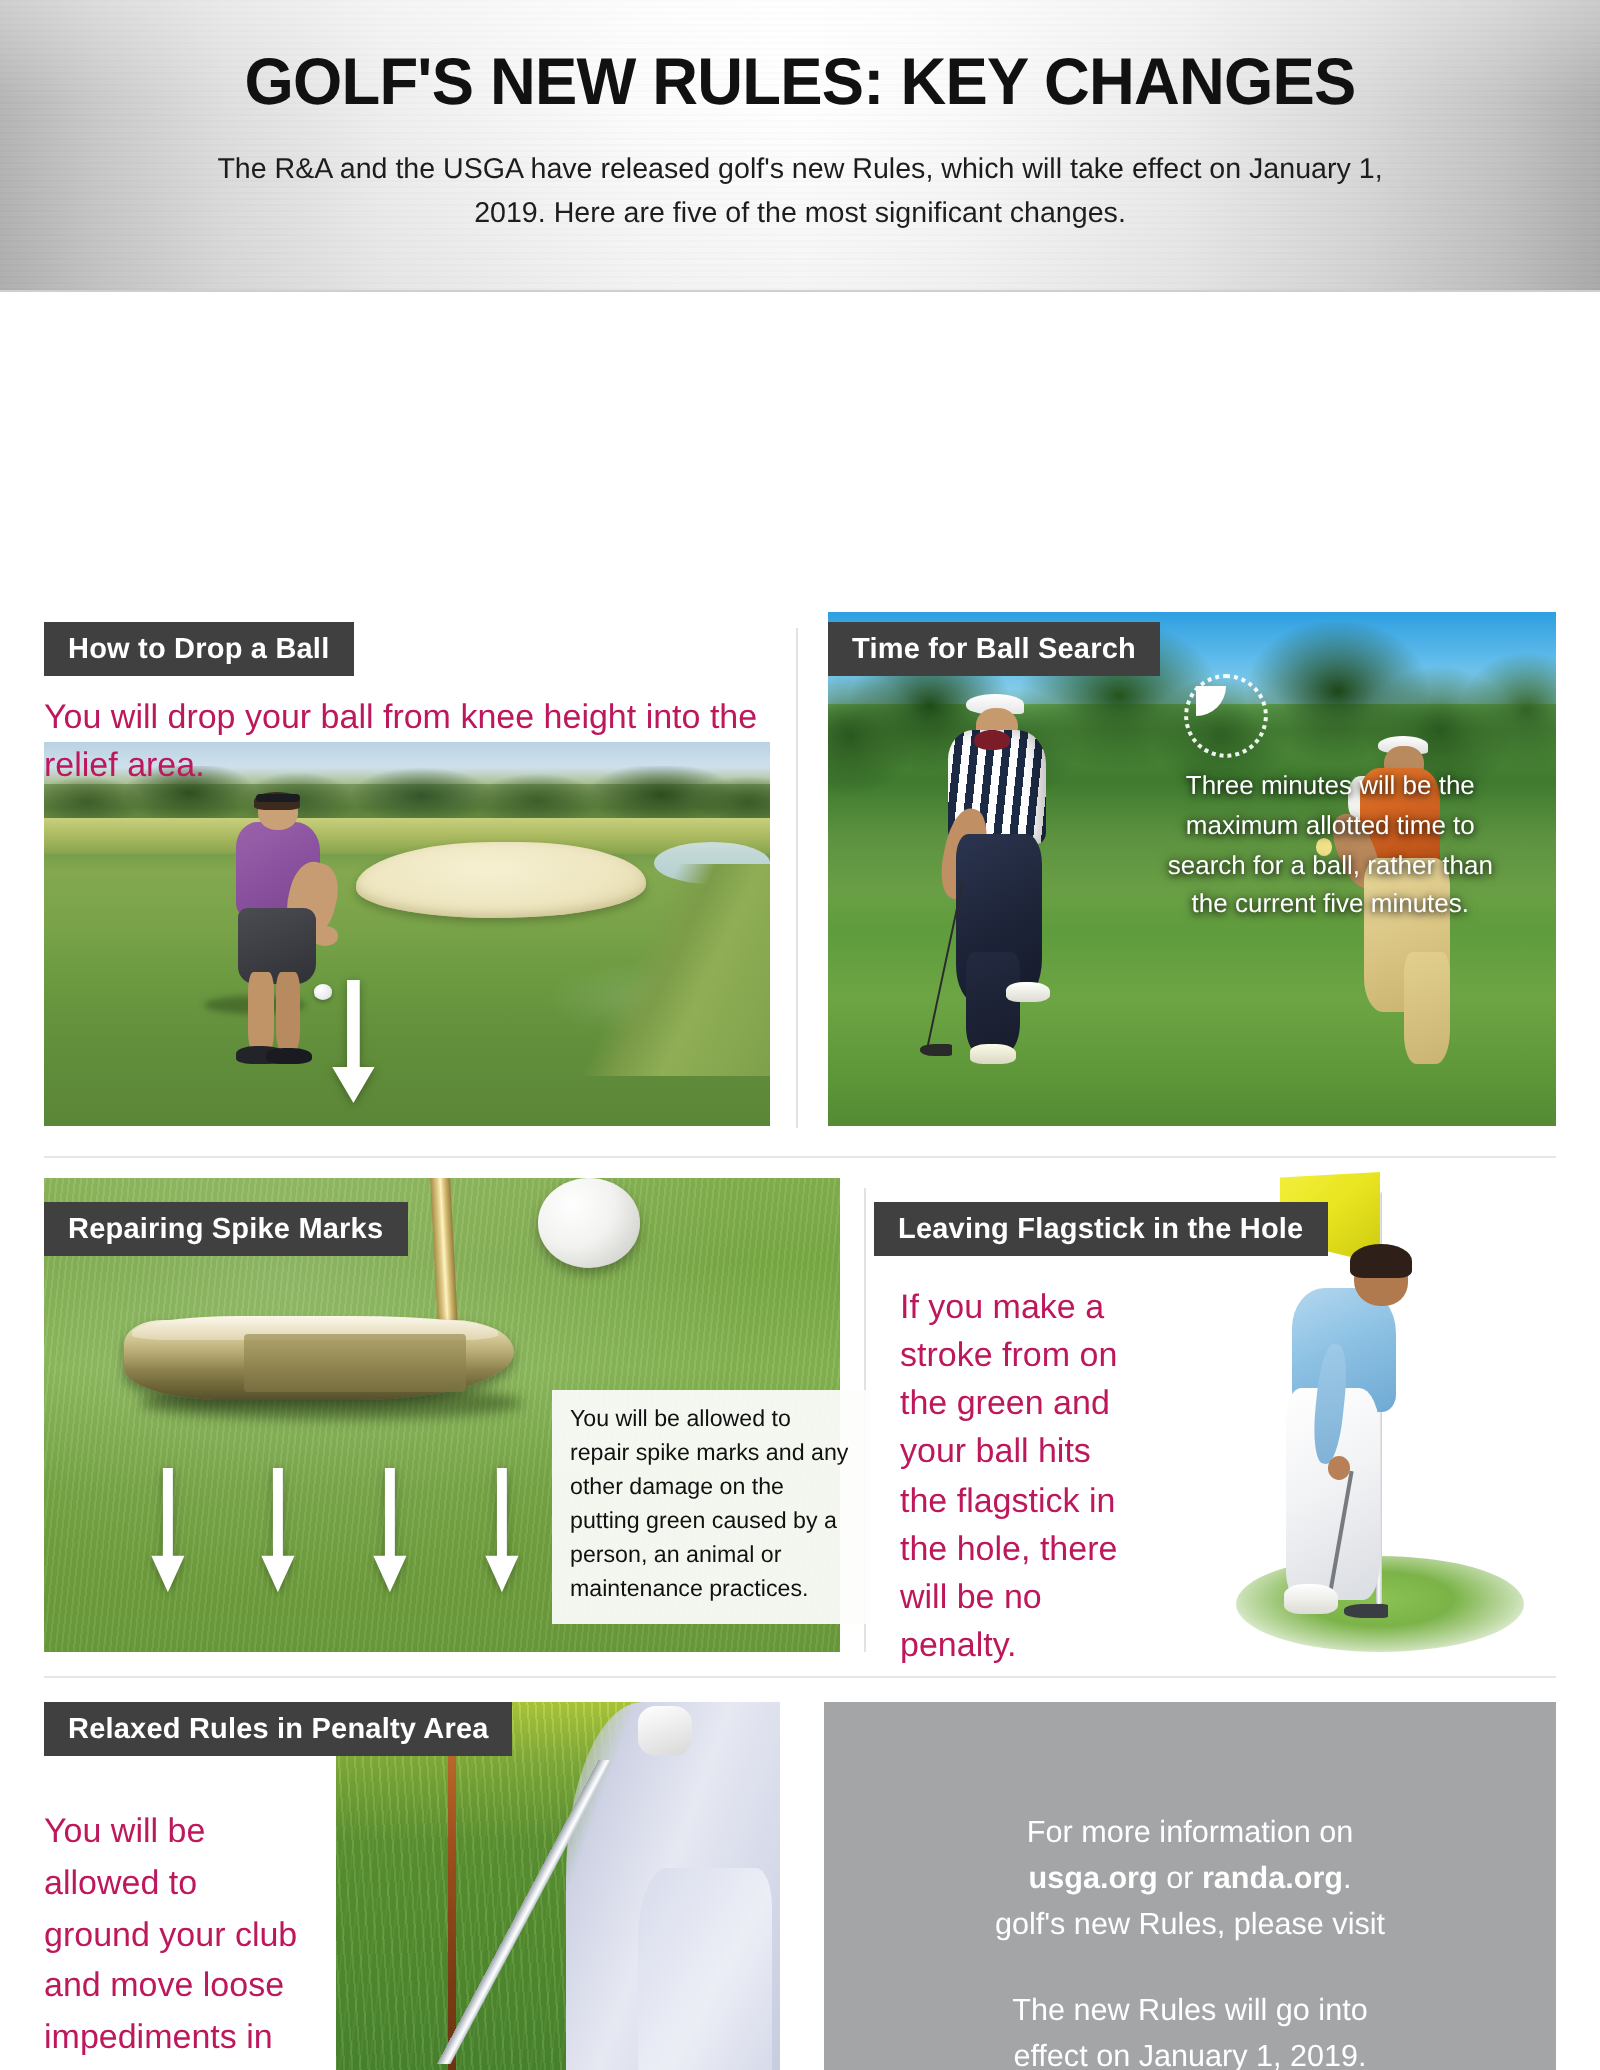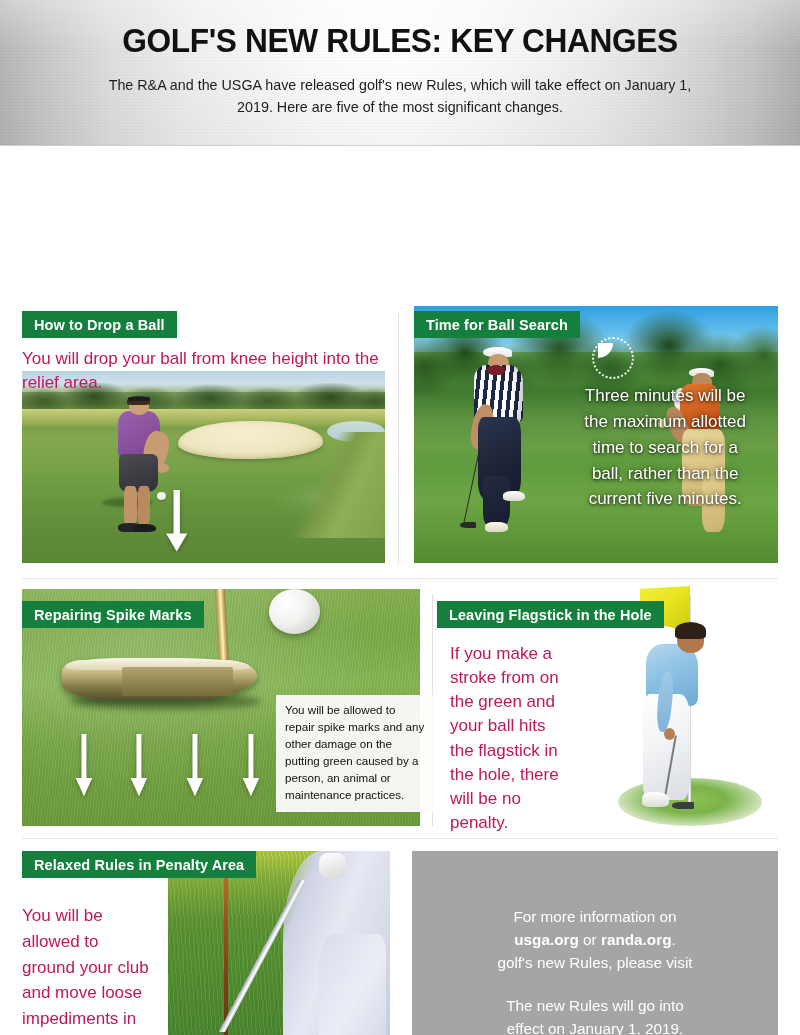--- a/index.html
+++ b/index.html
@@ -66,21 +66,21 @@
   .hdiv {
     position: absolute;
     left: 22px; right: 22px;
     height: 1px;
     background: #e6e6e6;
   }
 
   
   .bar {
     position: absolute;
-    background: #15803d;
+    background: #404040;
     color: #ffffff;
     font-size: 14.5px;
     font-weight: 700;
     letter-spacing: 0.1px;
     display: flex;
     align-items: center;
     padding: 0 12px;
     height: 27px;
     z-index: 8;
     white-space: nowrap;
@@ -244,21 +244,21 @@
     background: linear-gradient(160deg,#e8d79a 0%, #d9c483 55%, #c9b26e 100%);
     border-radius: 16% 18% 24% 22%; }
   .p2 .b-leg { position:absolute; left:79%; top:66%; width:6.5%; height:22%;
     background: linear-gradient(160deg,#e2cf8e 0%, #cbb473 100%);
     border-radius: 18% 18% 30% 26%; }
   .p2 .b-ball { position:absolute; left:67%; top:44%; width:2.2%; height:3.4%;
     background:#f2e38a; border-radius:50%; }
   .p2 .overlay-text {
     position:absolute;
     color:#ffffff;
-    font-size:17px;
+    font-size:13px;
     line-height:1.52;
     text-align:center;
     text-shadow: 0 1px 3px rgba(0,0,0,0.75), 0 0 6px rgba(0,0,0,0.5);
     z-index: 6;
   }
 
   
   .p3 {
     background: linear-gradient(180deg,#85b24f 0%, #7aab46 18%, #86b653 40%, #74a441 66%, #6b9b3b 100%);
   }

